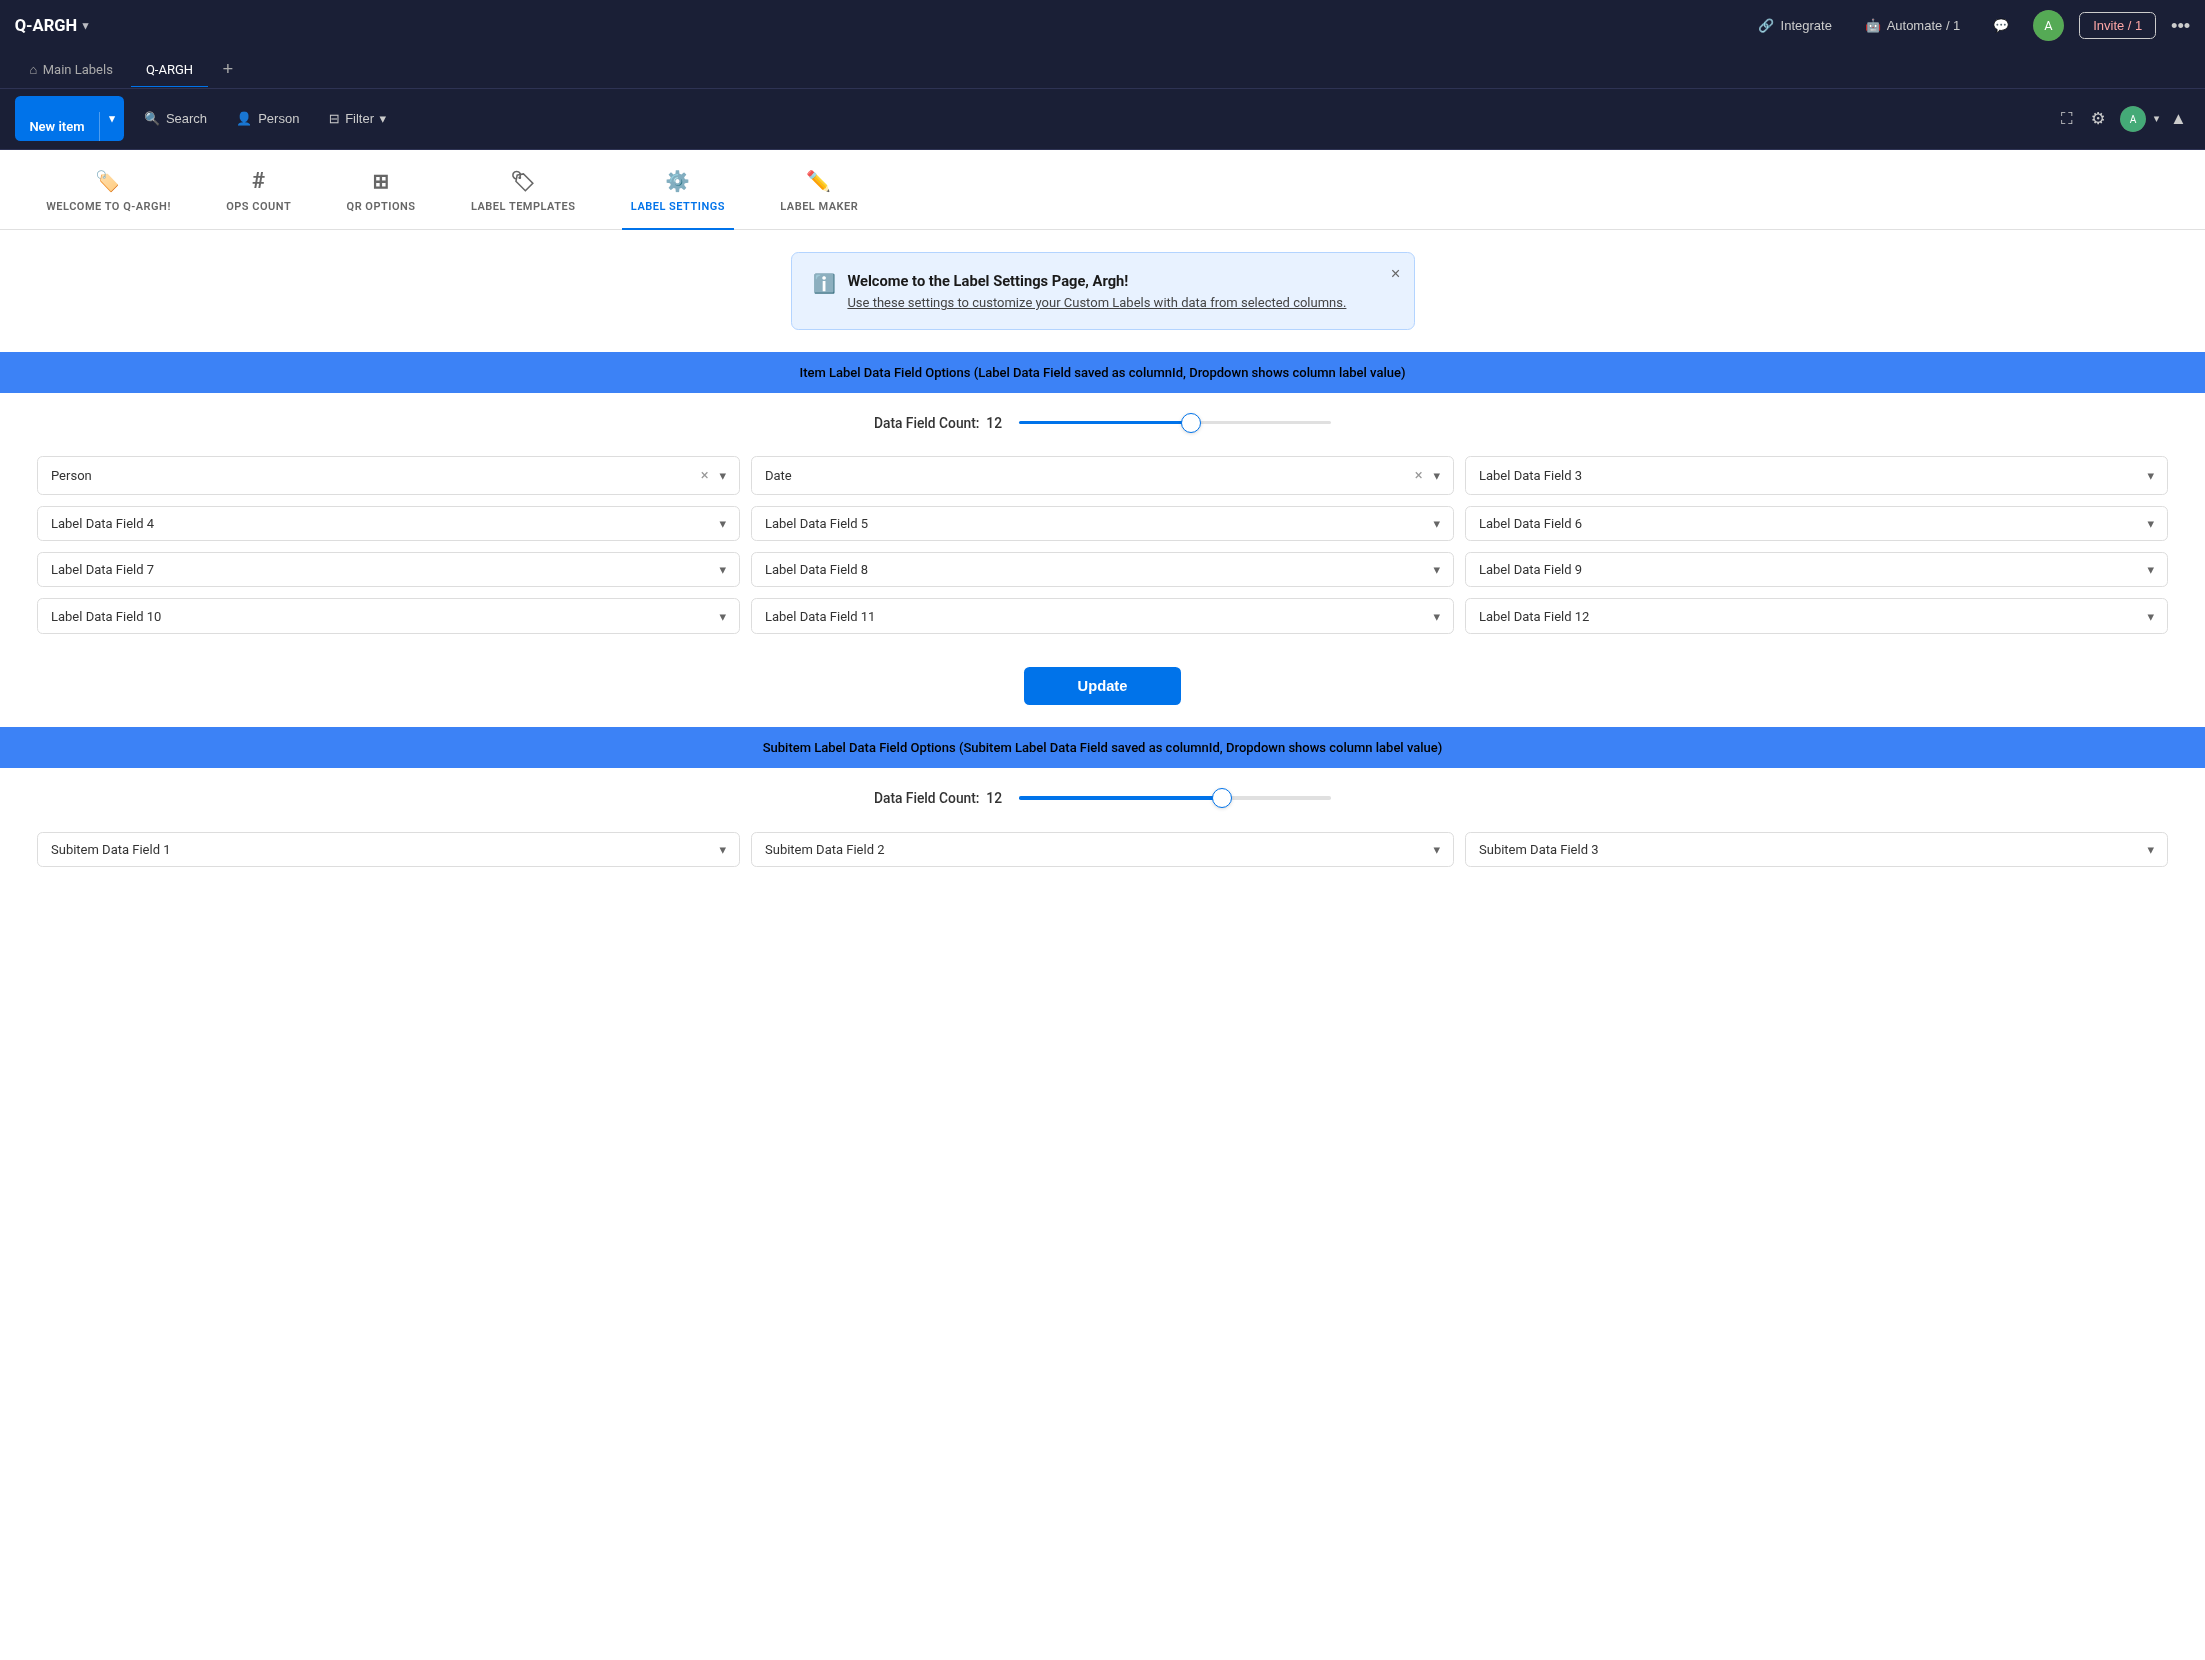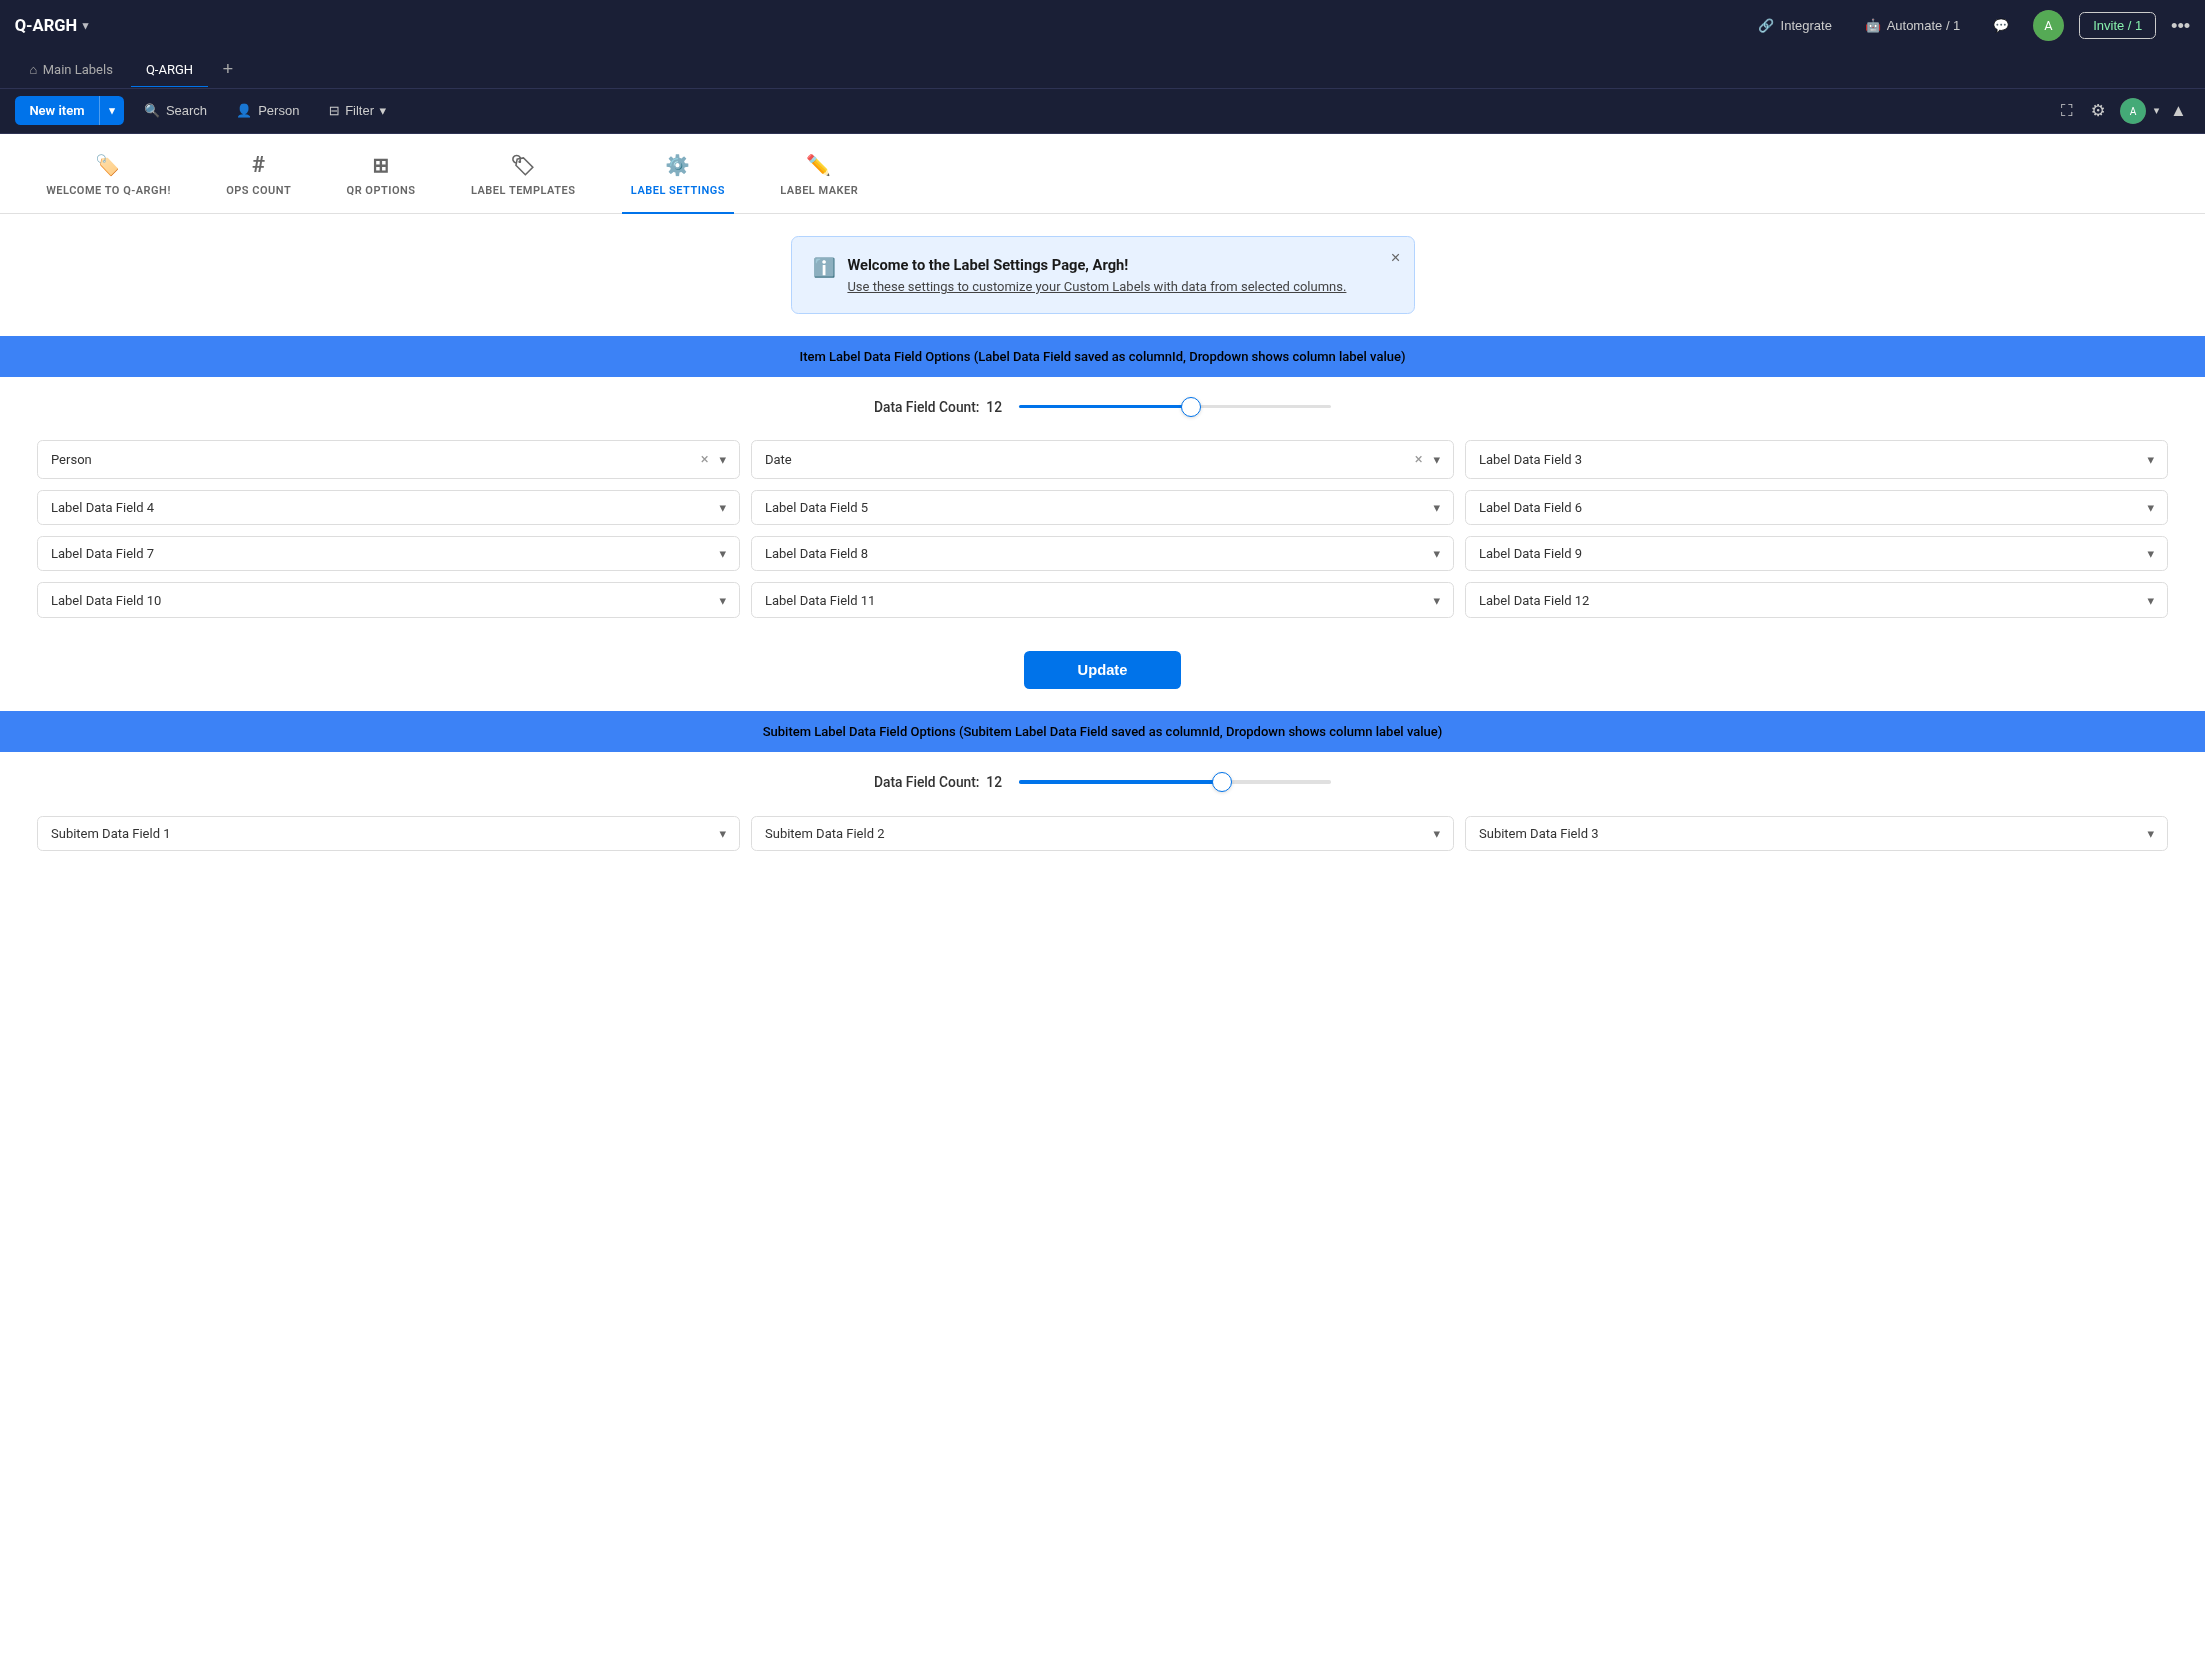--- a/index.html
+++ b/index.html
@@ -38,21 +38,21 @@
       color: #ccc;
       font-size: 13px;
       cursor: pointer;
       background: none;
       border: none;
       padding: 5.5px 9.2px;
       border-radius: 3.7px;
     }
     .invite-btn {
       border: 1.4px solid #ccc;
-      color: #86efac;
+      color: #fca5a5;
       background: transparent;
       padding: 4.6px 13px;
       border-radius: 5.5px;
       font-size: 13px;
       cursor: pointer;
     }
     .avatar { width: 31px; height: 31px; border-radius: 50%; overflow: hidden; background: #555; }
     .more-btn { color: #ccc; font-size: 18.4px; cursor: pointer; background: none; border: none; }
 
     
@@ -105,20 +105,21 @@
       border: none;
       border-radius: 5.5px;
       overflow: hidden;
       cursor: pointer;
       font-size: 13px;
       font-weight: 600;
     }
     .new-item-main {
       padding: 7.3px 14.7px;
       border-right: 0.9px solid rgba(255,255,255,0.3);
+      margin-top: 16px;
     }
     .new-item-arrow {
       padding: 7.3px 9.2px;
       font-size: 11px;
     }
     .toolbar-btn {
       display: flex;
       align-items: center;
       gap: 5.5px;
       color: #ccc;

